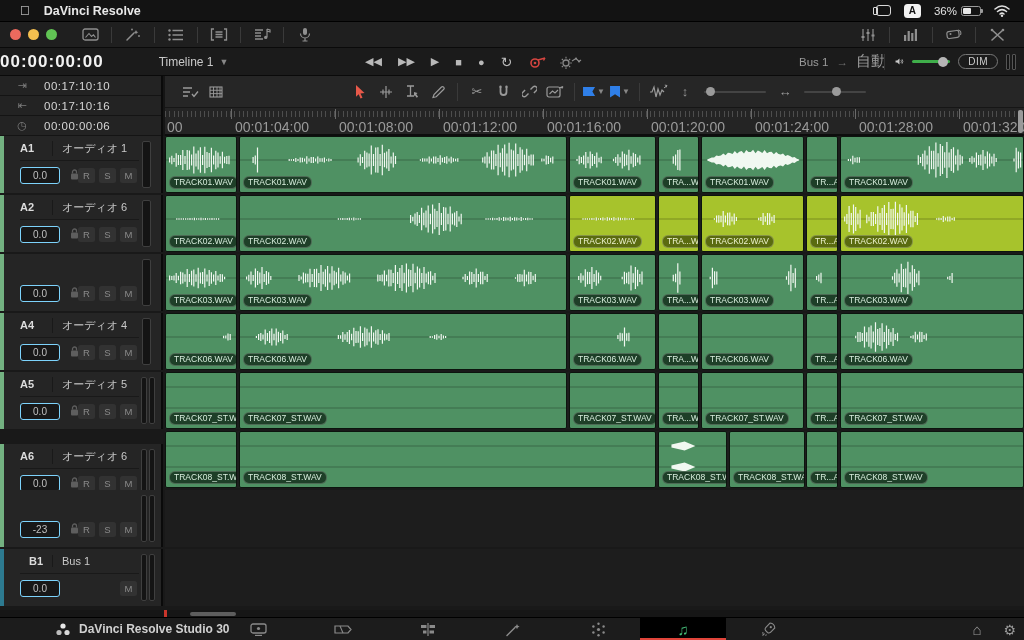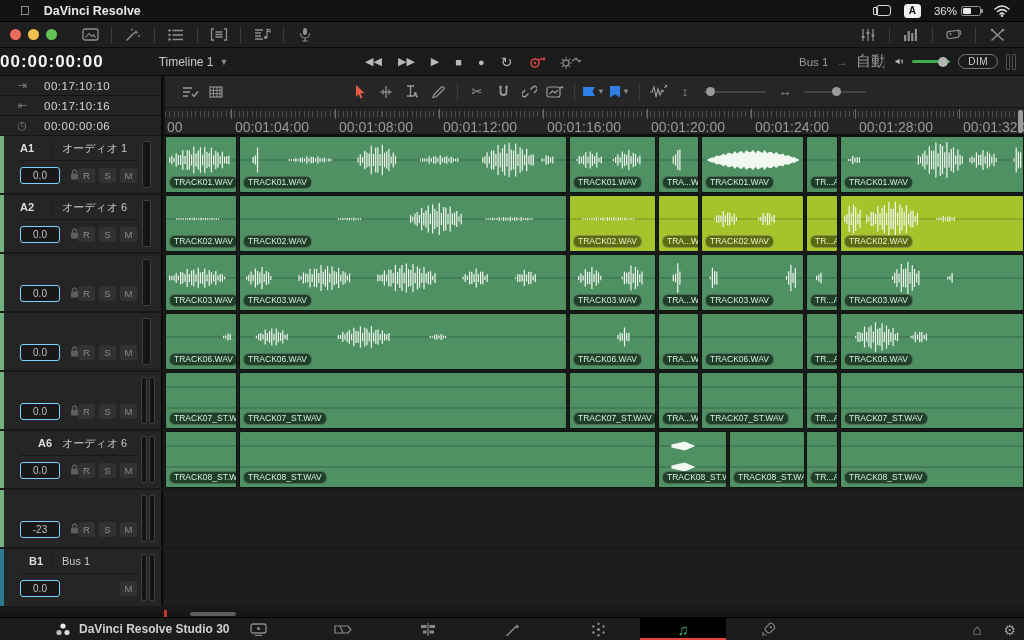--- a/index.html
+++ b/index.html
@@ -437,44 +437,52 @@
               <rect x="1" y="4.5" width="7" height="6" rx="1" fill="#5e5e5e"></rect>
               <path d="M2.5 4.5 V3 a2 2 0 0 1 4 0 V4.5" stroke="#5e5e5e" fill="none" stroke-width="1.3"></path>
             </svg></span>
           <span class="rsm" style="left: 78px;">R</span>
           <span class="rsm" style="left: 99px;">S</span>
           <span class="rsm" style="left: 120px;">M</span>
           <span class="meterbox" style="left: 142px; width: 9px;"></span>
         </div>
         <div class="theader" style="top: 177px;">
           <span class="tstrip" style="background: rgb(115, 177, 129);"></span>
+          <div class="throw1">
+            <span class="tid">A4</span>
+            <span class="tname">オーディオ 4</span>
+          </div>
           <span class="gainbox">0.0</span>
           <span class="lockic" style="font-size: 9px;"><svg width="9" height="11" viewBox="0 0 9 11">
               <rect x="1" y="4.5" width="7" height="6" rx="1" fill="#5e5e5e"></rect>
               <path d="M2.5 4.5 V3 a2 2 0 0 1 4 0 V4.5" stroke="#5e5e5e" fill="none" stroke-width="1.3"></path>
             </svg></span>
           <span class="rsm" style="left: 78px;">R</span>
           <span class="rsm" style="left: 99px;">S</span>
           <span class="rsm" style="left: 120px;">M</span>
           <span class="meterbox" style="left: 142px; width: 9px;"></span>
         </div>
         <div class="theader" style="top: 236px;">
           <span class="tstrip" style="background: rgb(115, 177, 129);"></span>
+          <div class="throw1">
+            <span class="tid">A5</span>
+            <span class="tname">オーディオ 5</span>
+          </div>
           <span class="gainbox">0.0</span>
           <span class="lockic" style="font-size: 9px;"><svg width="9" height="11" viewBox="0 0 9 11">
               <rect x="1" y="4.5" width="7" height="6" rx="1" fill="#5e5e5e"></rect>
               <path d="M2.5 4.5 V3 a2 2 0 0 1 4 0 V4.5" stroke="#5e5e5e" fill="none" stroke-width="1.3"></path>
             </svg></span>
           <span class="rsm" style="left: 78px;">R</span>
           <span class="rsm" style="left: 99px;">S</span>
           <span class="rsm" style="left: 120px;">M</span>
           <span class="meterbox" style="left: 141px; width: 6px;"></span>
           <span class="meterbox" style="left: 149px; width: 6px;"></span>
         </div>
-        <div class="theader" style="top: 295px; text-align: right;">
+        <div class="theader" style="top: 308px;">
           <span class="tstrip" style="background: rgb(115, 177, 129);"></span>
           <div class="throw1">
             <span class="tid">A6</span>
             <span class="tname">オーディオ 6</span>
           </div>
           <span class="gainbox">0.0</span>
           <span class="lockic" style="font-size: 9px;"><svg width="9" height="11" viewBox="0 0 9 11">
               <rect x="1" y="4.5" width="7" height="6" rx="1" fill="#5e5e5e"></rect>
               <path d="M2.5 4.5 V3 a2 2 0 0 1 4 0 V4.5" stroke="#5e5e5e" fill="none" stroke-width="1.3"></path>
             </svg></span>

